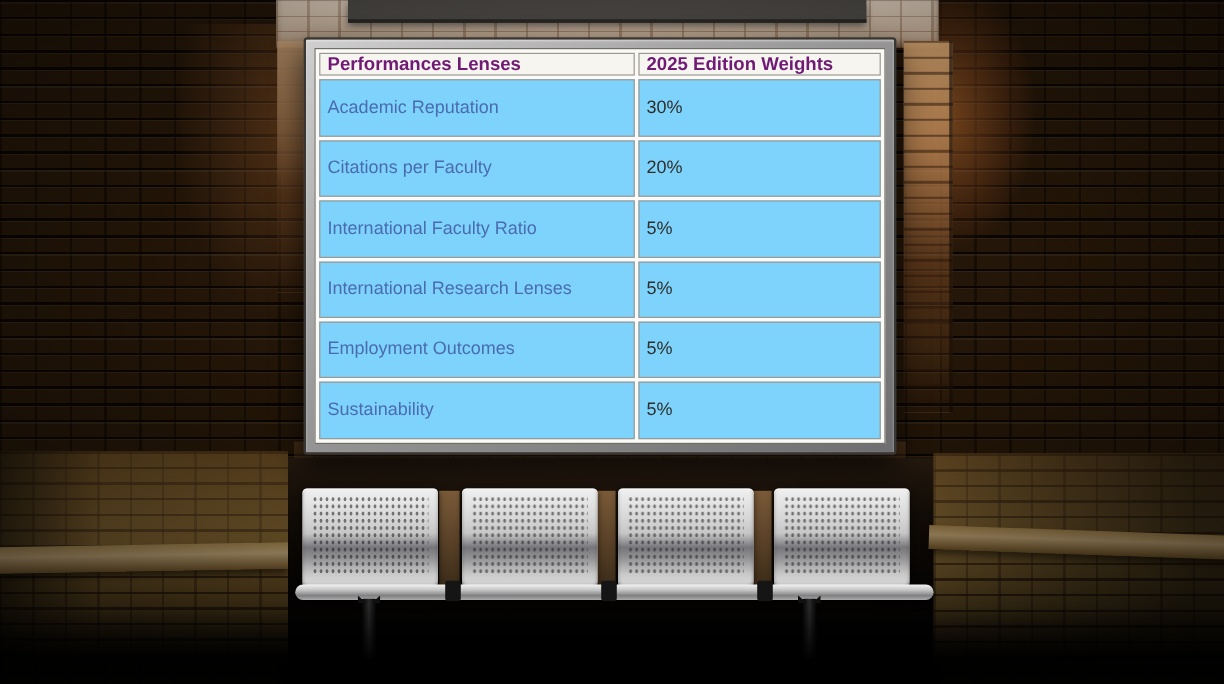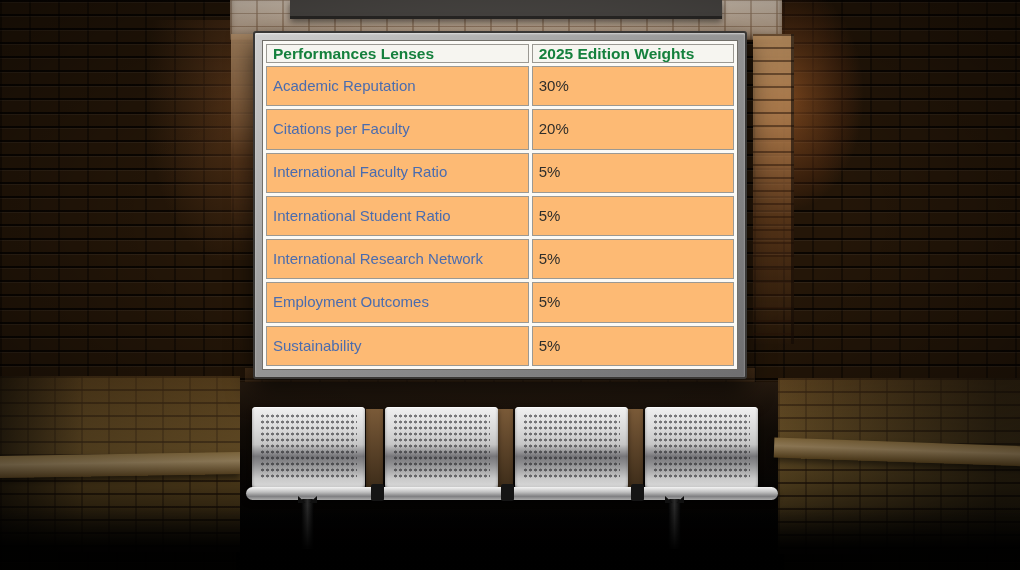--- a/index.html
+++ b/index.html
@@ -82,23 +82,23 @@
 
   
   .board{left:253px;top:31px;width:494px;height:348px;box-sizing:border-box;
     background:linear-gradient(145deg,#cfcfcf,#989898 45%,#6e6e70 100%);
     border:2px solid #393735;border-radius:3px;padding:7px;
     box-shadow:0 12px 26px rgba(0,0,0,.65), inset 0 1px 2px rgba(255,255,255,.55);}
   .board-inner{box-sizing:border-box;width:100%;height:100%;
     background:#fbfaf6;border:1px solid #716f69;}
   table.weights{width:100%;height:100%;border-collapse:separate;border-spacing:3px;table-layout:fixed;}
   table.weights th, table.weights td{
-    border:1px solid #9b9993;background:#fdba74;vertical-align:middle;
+    border:1px solid #9b9993;background:#7dd3fc;vertical-align:middle;
     padding:0 4px 0 6px;font-size:15px;line-height:1.1;overflow:hidden;white-space:nowrap;}
-  table.weights th{text-align:left;font-weight:bold;color:#15803d;background:#f6f5f0;font-size:15.5px;}
+  table.weights th{text-align:left;font-weight:bold;color:#701a75;background:#f6f5f0;font-size:15.5px;}
   td.lens{color:#4a6caf;}
   td.weight{color:#2f2e2b;}
 
   
   .bench{left:240px;top:403px;width:540px;height:150px;}
   .bench .gap-light{position:absolute;top:6px;width:17px;height:82px;
     background:linear-gradient(180deg,#7a5a38,#3a2a18);}
   .seat{position:absolute;top:4px;width:113px;height:85px;border-radius:4px 4px 7px 7px;
     background:linear-gradient(180deg,#f0f0f0 0%,#d8d8d8 28%,#c6c6c6 44%,#77767a 58%,#8e8e90 67%,#c9c9c9 84%,#e0e0e0 100%);
     box-shadow:inset 0 1px 1px rgba(255,255,255,.85), inset 0 -2px 3px rgba(0,0,0,.4), 0 2px 5px rgba(0,0,0,.55);}
@@ -151,25 +151,21 @@
           </tr>
           <tr>
             <td class="lens">Citations per Faculty</td>
             <td class="weight">20%</td>
           </tr>
           <tr>
             <td class="lens">International Faculty Ratio</td>
             <td class="weight">5%</td>
           </tr>
           <tr>
-            <td class="lens">International Student Ratio</td>
-            <td class="weight">5%</td>
-          </tr>
-          <tr>
-            <td class="lens">International Research Network</td>
+            <td class="lens">International Research Lenses</td>
             <td class="weight">5%</td>
           </tr>
           <tr>
             <td class="lens">Employment Outcomes</td>
             <td class="weight">5%</td>
           </tr>
           <tr>
             <td class="lens">Sustainability</td>
             <td class="weight">5%</td>
           </tr>

